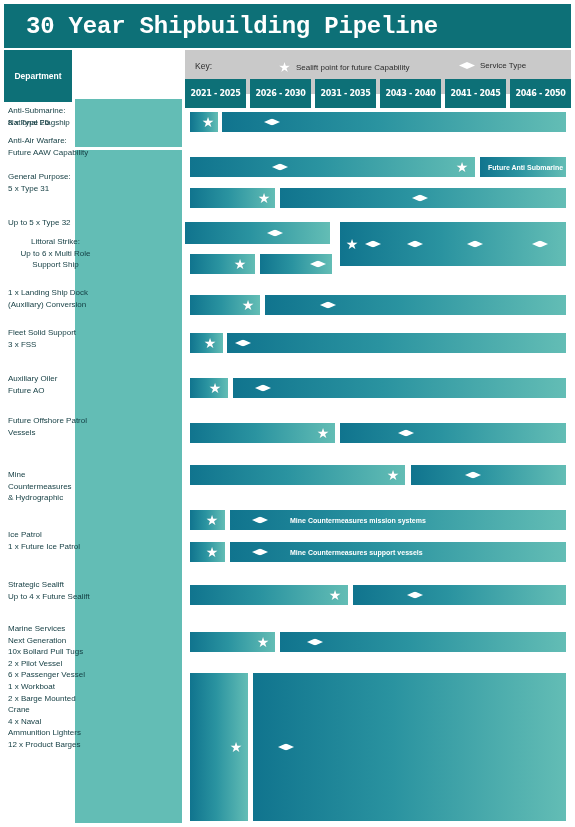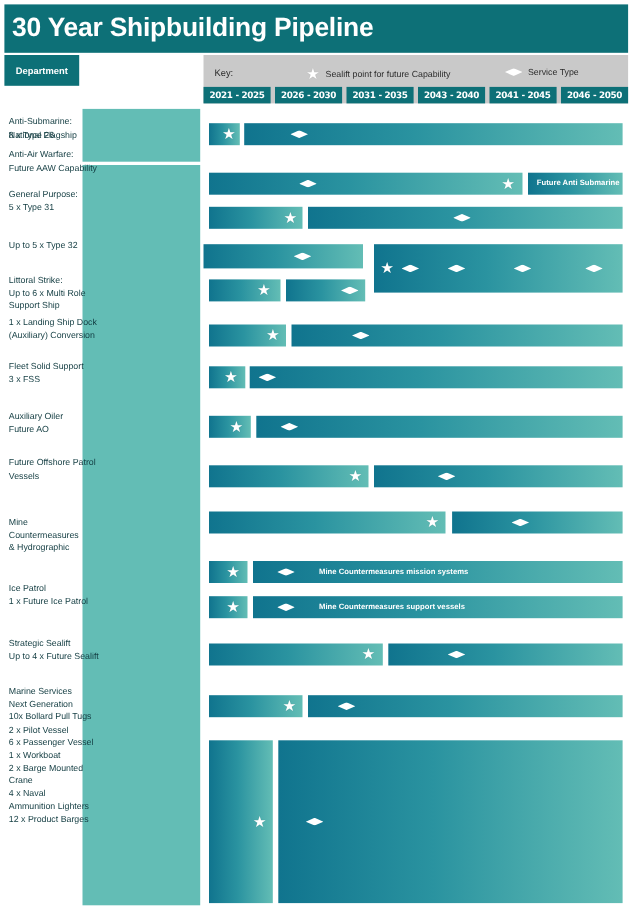--- a/index.html
+++ b/index.html
@@ -15,27 +15,27 @@
   .title-bar {
     position: absolute; left: 4px; top: 4px; width: 567px; height: 44px;
     background: #0d7077;
     display: flex; align-items: center;
   }
   .title-bar .title-text {
     color: #ffffff;
     font-size: 24px;
     font-weight: bold;
     letter-spacing: -0.2px;
-    padding-left: 7px;
-    font-family: Liberation Sans, sans-serif;
+    padding-left: 22px;
+    font-family: Liberation Mono, monospace;
   }
 
   
   .hdr-dept {
-    position: absolute; left: 4px; top: 50px; width: 68px; height: 28px;
+    position: absolute; left: 4px; top: 50px; width: 68px; height: 52px;
     background: #0d7077; color: #ffffff;
     display: flex; align-items: center; justify-content: center;
     font-size: 8.5px; font-weight: bold; text-align: center;
   }
   .hdr-plat {
     position: absolute; left: 75px; top: 50px; width: 107px; height: 44px;
     background: #63bdb5; color: #123c41;
     display: flex; align-items: center; justify-content: center;
     font-size: 8.5px; text-align: center;
   }
@@ -65,21 +65,21 @@
   .diamond-glyph {
     display: inline-block;
     width: 16px; height: 7px;
     background: #ffffff;
     clip-path: polygon(0% 50%, 50% 0%, 100% 50%, 50% 100%);
   }
 
   
   .year-strip { position: absolute; left: 185px; top: 79px; width: 386px; height: 15px; }
   .year-chip {
-    position: absolute; top: 0; height: 15px;
+    position: absolute; top: 0; height: 29px;
     background: #0d7077; color: #ffffff;
     font-size: 8px; font-weight: bold;
     display: flex; align-items: center; justify-content: center;
     font-family: "DejaVu Sans", sans-serif;
     letter-spacing: -0.3px;
   }
 
   
   .dept-block {
     position: absolute; left: 4px; width: 68px;
@@ -152,21 +152,21 @@
 
   <div class="plat-panel plat-flag"></div>
   <div class="plat-panel plat-main"></div>
 
   <div id="platform-labels">
       <div class="plat-label" style="top: 117px;">National Flagship</div>
       <div class="plat-label" style="top: 105px;">Anti-Submarine:<br>8 x Type 26</div>
       <div class="plat-label" style="top: 135px;">Anti-Air Warfare:<br>Future AAW Capability</div>
       <div class="plat-label" style="top: 171px;">General Purpose:<br>5 x Type 31</div>
       <div class="plat-label" style="top: 205px; margin-top: 12px;">Up to 5 x Type 32</div>
-      <div class="plat-label" style="top: 249px;">Littoral Strike:<br>Up to 6 x Multi Role<br>Support Ship</div>
+      <div class="plat-label" style="top: 236px; text-align: center;">Littoral Strike:<br>Up to 6 x Multi Role<br>Support Ship</div>
       <div class="plat-label" style="top: 287px;">1 x Landing Ship Dock<br>(Auxiliary) Conversion</div>
       <div class="plat-label" style="top: 327px;">Fleet Solid Support<br>3 x FSS</div>
       <div class="plat-label" style="top: 373px;">Auxiliary Oiler<br>Future AO</div>
       <div class="plat-label" style="top: 415px;">Future Offshore Patrol<br>Vessels</div>
       <div class="plat-label" style="top: 469px;">Mine<br>Countermeasures<br>&amp; Hydrographic</div>
       <div class="plat-label" style="top: 529px;">Ice Patrol<br>1 x Future Ice Patrol</div>
       <div class="plat-label" style="top: 579px;">Strategic Sealift<br>Up to 4 x Future Sealift</div>
       <div class="plat-label" style="top: 623px;">Marine Services<br>Next Generation<br>10x Bollard Pull Tugs<br>2 x Pilot Vessel<br>6 x Passenger Vessel<br>1 x Workboat<br>2 x Barge Mounted<br>Crane<br>4 x Naval<br>Ammunition Lighters<br>12 x Product Barges</div>
     </div>
   <div id="bars-layer">

